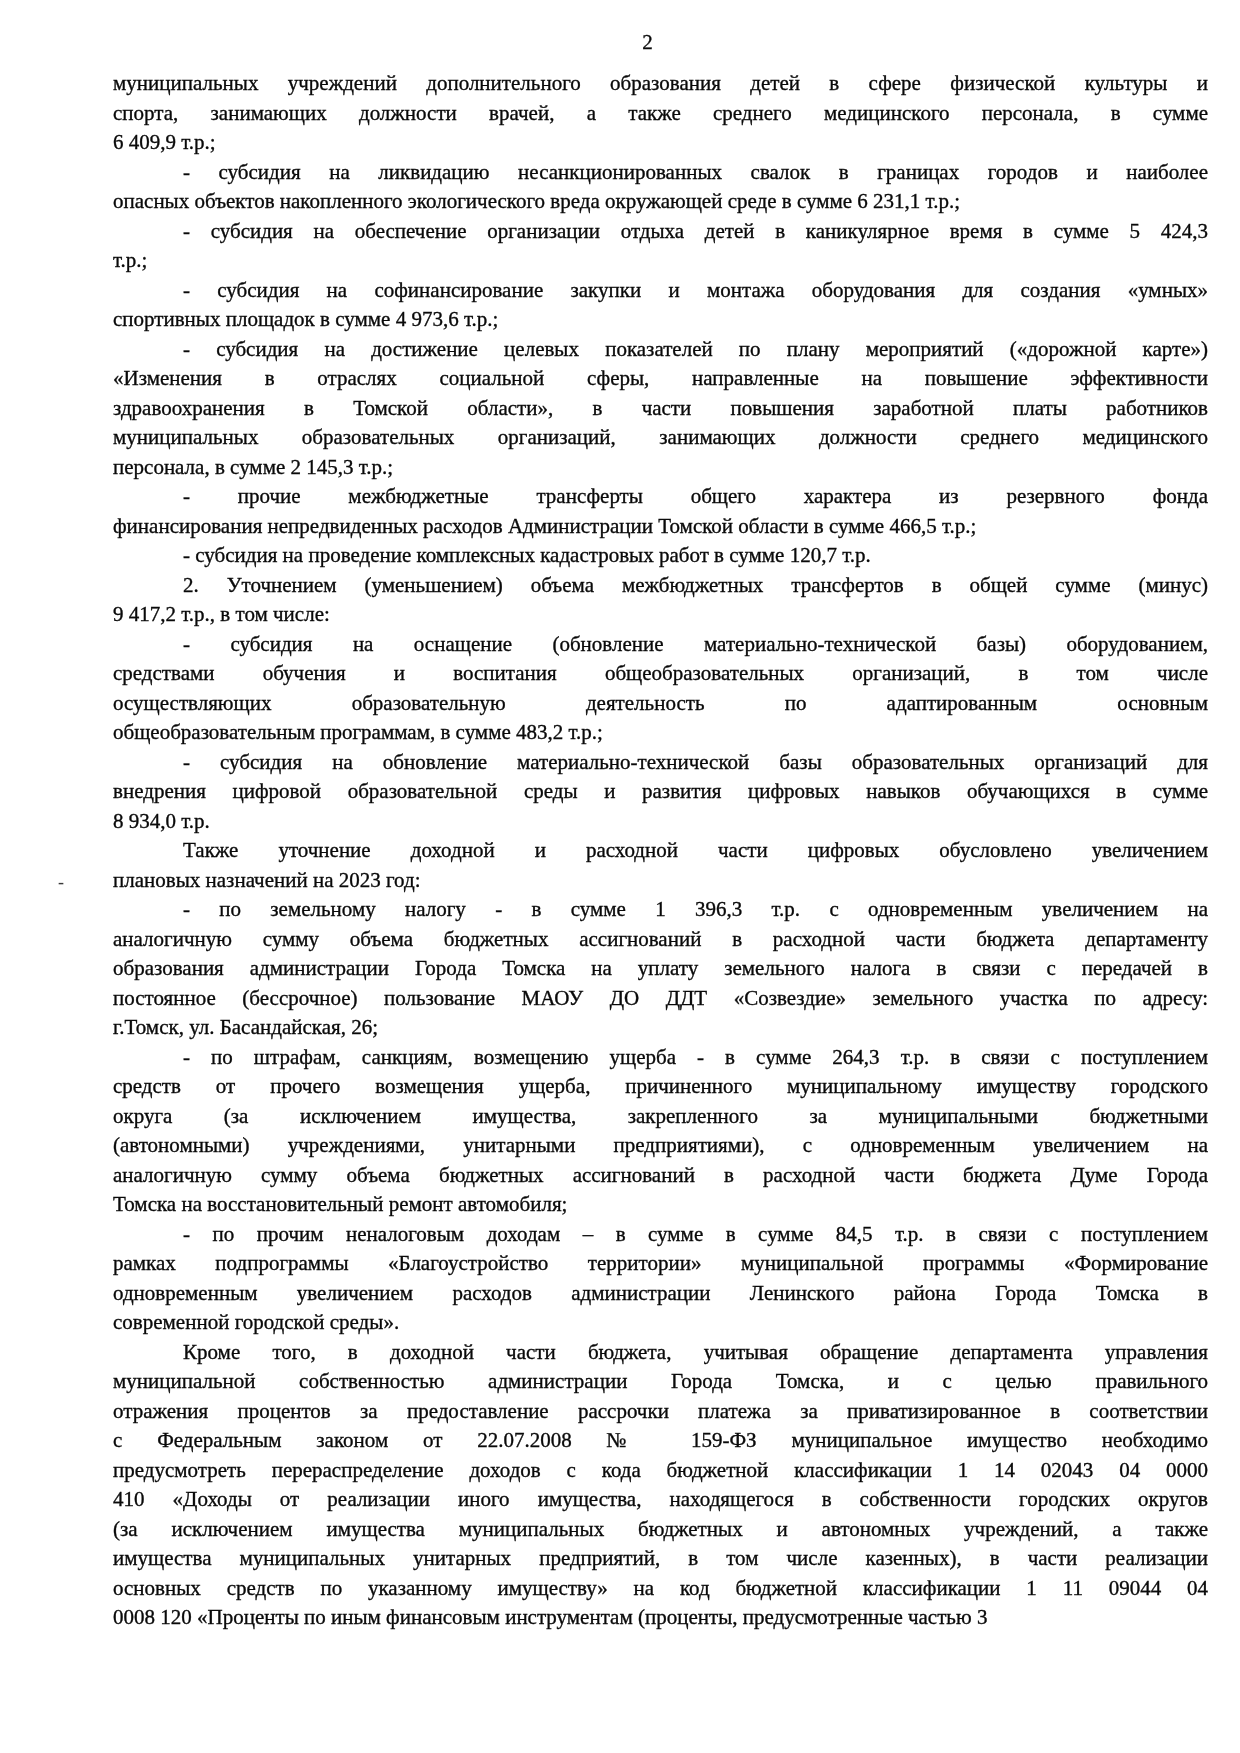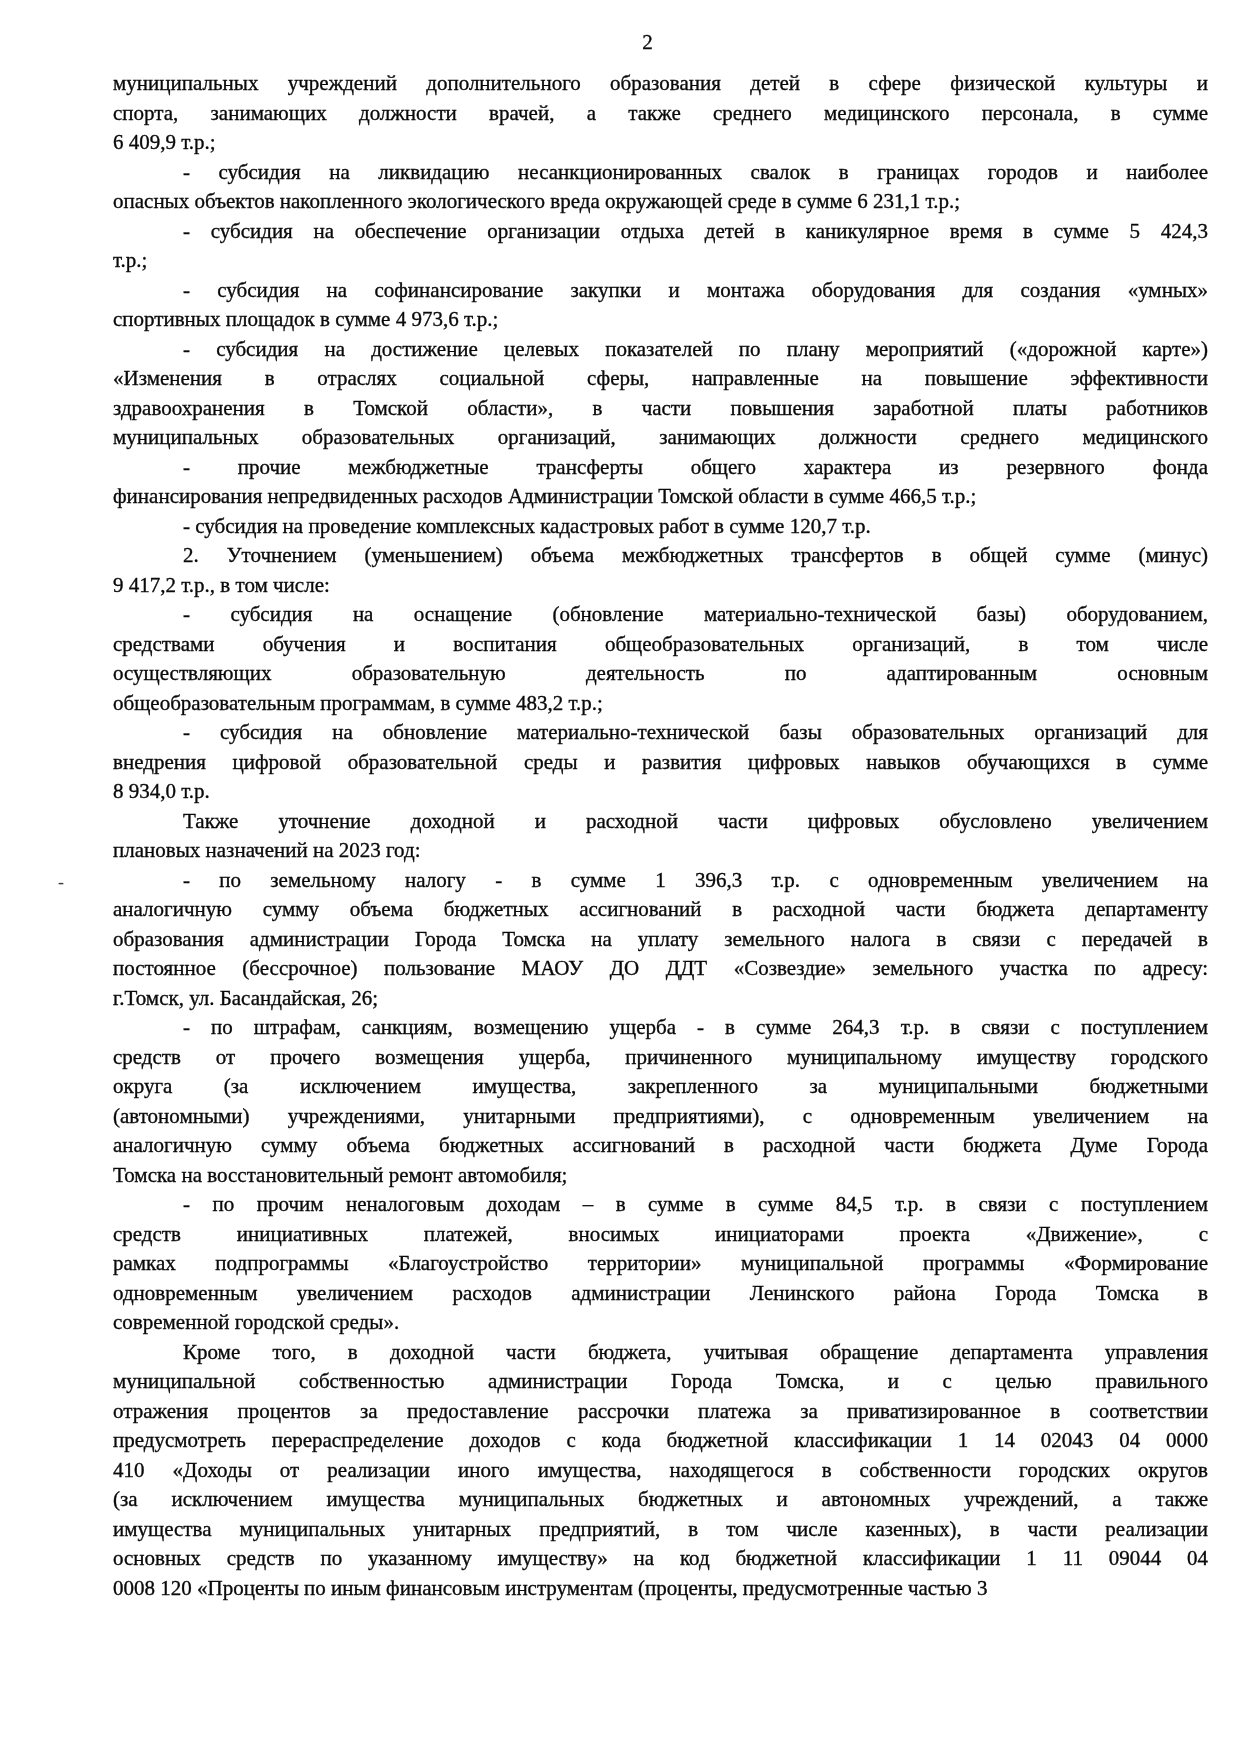--- a/index.html
+++ b/index.html
@@ -78,20 +78,21 @@
       </div>
       <div class="para">
         <div class="ln ind">- субсидия на софинансирование закупки и монтажа оборудования для создания «умных»</div>
         <div class="ln last">спортивных площадок в сумме 4 973,6 т.р.;</div>
       </div>
       <div class="para">
         <div class="ln ind">- субсидия на достижение целевых показателей по плану мероприятий («дорожной карте»)</div>
         <div class="ln">«Изменения в отраслях социальной сферы, направленные на повышение эффективности</div>
         <div class="ln">здравоохранения в Томской области», в части повышения заработной платы работников</div>
         <div class="ln">муниципальных образовательных организаций, занимающих должности среднего медицинского</div>
+        <div class="ln last">персонала, в сумме 2 145,3 т.р.;</div>
       </div>
       <div class="para">
         <div class="ln ind">- прочие межбюджетные трансферты общего характера из резервного фонда</div>
         <div class="ln last">финансирования непредвиденных расходов Администрации Томской области в сумме 466,5 т.р.;</div>
       </div>
       <div class="para">
         <div class="ln last ind">- субсидия на проведение комплексных кадастровых работ в сумме 120,7 т.р.</div>
       </div>
       <div class="para">
         <div class="ln ind">2. Уточнением (уменьшением) объема межбюджетных трансфертов в общей сумме (минус)</div>
@@ -122,29 +123,29 @@
       <div class="para">
         <div class="ln ind">- по штрафам, санкциям, возмещению ущерба - в сумме 264,3 т.р. в связи с поступлением</div>
         <div class="ln">средств от прочего возмещения ущерба, причиненного муниципальному имуществу городского</div>
         <div class="ln">округа (за исключением имущества, закрепленного за муниципальными бюджетными</div>
         <div class="ln">(автономными) учреждениями, унитарными предприятиями), с одновременным увеличением на</div>
         <div class="ln">аналогичную сумму объема бюджетных ассигнований в расходной части бюджета Думе Города</div>
         <div class="ln last">Томска на восстановительный ремонт автомобиля;</div>
       </div>
       <div class="para">
         <div class="ln ind">- по прочим неналоговым доходам – в сумме в сумме 84,5 т.р. в связи с поступлением</div>
-        <div class="ln">средств инициативных платежей, вносимых инициаторами проекта «Движение», с</div>
         <div class="ln">рамках подпрограммы «Благоустройство территории» муниципальной программы «Формирование</div>
         <div class="ln">одновременным увеличением расходов администрации Ленинского района Города Томска в</div>
         <div class="ln last">современной городской среды».</div>
       </div>
       <div class="para">
         <div class="ln ind">Кроме того, в доходной части бюджета, учитывая обращение департамента управления</div>
         <div class="ln">муниципальной собственностью администрации Города Томска, и с целью правильного</div>
         <div class="ln">отражения процентов за предоставление рассрочки платежа за приватизированное в соответствии</div>
+        <div class="ln">с Федеральным законом от 22.07.2008 № 159-ФЗ муниципальное имущество необходимо</div>
         <div class="ln">предусмотреть перераспределение доходов с кода бюджетной классификации 1 14 02043 04 0000</div>
         <div class="ln">410 «Доходы от реализации иного имущества, находящегося в собственности городских округов</div>
         <div class="ln">(за исключением имущества муниципальных бюджетных и автономных учреждений, а также</div>
         <div class="ln">имущества муниципальных унитарных предприятий, в том числе казенных), в части реализации</div>
         <div class="ln">основных средств по указанному имуществу» на код бюджетной классификации 1 11 09044 04</div>
         <div class="ln last">0008 120 «Проценты по иным финансовым инструментам (проценты, предусмотренные частью 3</div>
       </div>
     </div>
 </div>
 

